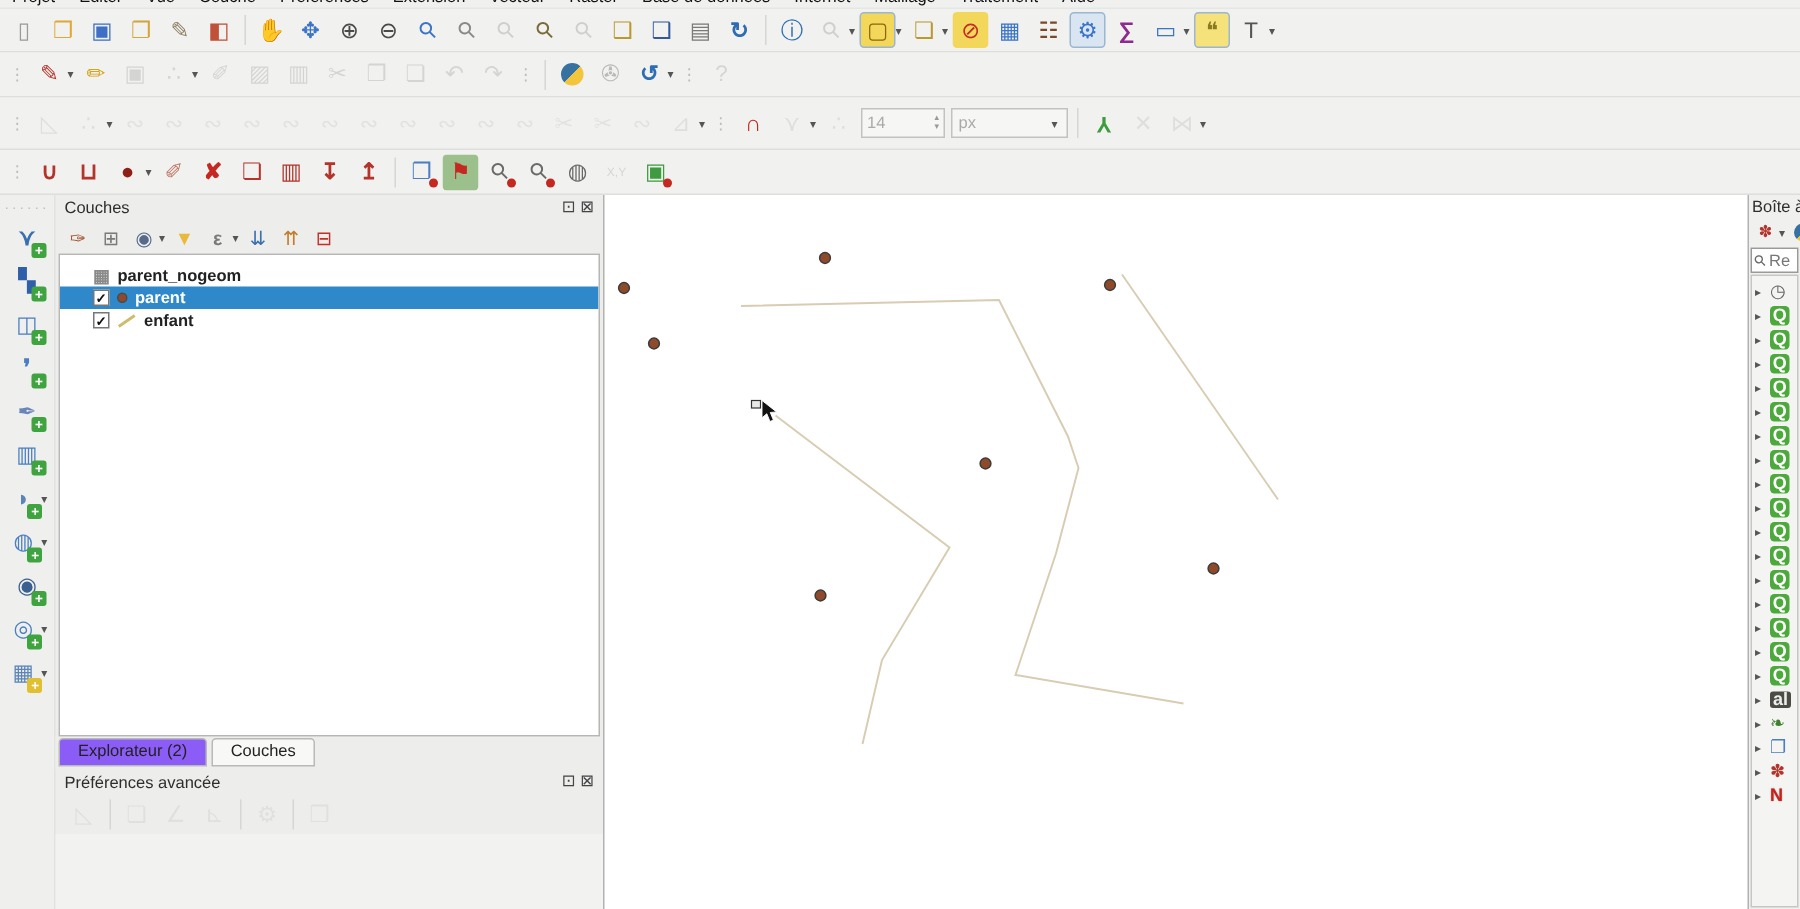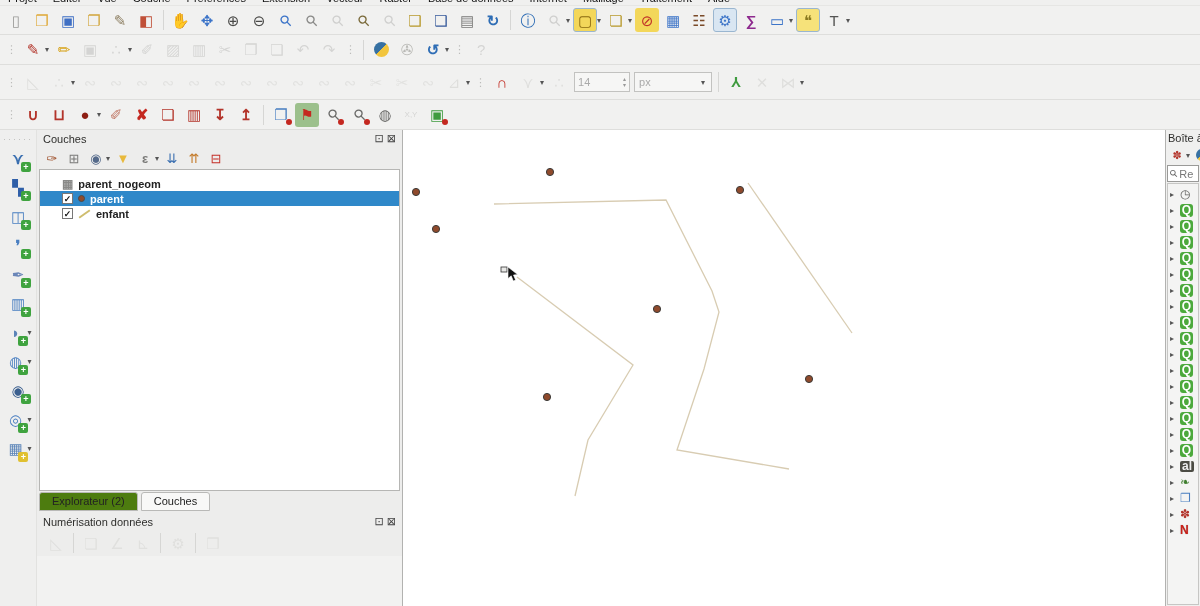--- a/index.html
+++ b/index.html
@@ -53,21 +53,21 @@
 
   .layer-tree { flex:1; background:#fff; border:1px solid #b6b6b4; margin:0 2px; overflow:hidden; position:relative; padding-top:6px; }
   .tree-row { display:flex; align-items:center; height:15px; padding-left:22px; font-weight:bold; gap:5px; white-space:nowrap; }
   .tree-row.selected { background:#2f88c9; color:#fff; }
   .cb { width:11px; height:11px; background:#fff; border:1px solid #777; font-size:9px; line-height:10px; text-align:center; color:#111; flex:0 0 auto; }
   .sym-point { width:7px; height:7px; border-radius:50%; background:#8f4a2c; border:1px solid #4a4a48; }
   .sym-line { width:13px; height:0; border-top:2px solid #cfbd6e; transform:rotate(-35deg); }
   .sym-table { color:#8a8a88; font-size:12px; }
 
   .dock-tabs { display:flex; gap:3px; height:22px; align-items:flex-start; padding:1px 2px 0 2px; background:#ededec; }
-  .tab { padding:2px 12px 3px 12px; background:#4d7c0f; border:1px solid #b9b9b7; border-radius:3px 3px 0 0; color:#222; }
+  .tab { padding:2px 12px 3px 12px; background:#8b5cf6; border:1px solid #b9b9b7; border-radius:3px 3px 0 0; color:#222; }
   .tab.active { background:#f8f8f7; }
 
   .numer-toolbar { display:flex; align-items:center; height:26px; padding:0 6px; }
   .numer-body { height:50px; background:#f2f2f1; }
 
   .map { flex:1; position:relative; background:#fff; border-left:1px solid #b2b2b0; border-right:1px solid #b2b2b0; overflow:hidden; }
   .map svg { display:block; width:100%; height:100%; }
 
   .right-dock { width:34px; background:#f0f0ef; display:flex; flex-direction:column; overflow:hidden; }
   .right-dock .panel-header { padding:0 2px; height:16px; white-space:nowrap; overflow:hidden; }
@@ -532,21 +532,21 @@
             <span class="cb">✓</span>
             <span class="sym-line"></span>
             <span>enfant</span>
           </div>
         </div>
       <div class="dock-tabs">
           <span class="tab">Explorateur (2)</span>
           <span class="tab active">Couches</span>
         </div>
       <div class="panel-header">
-        <span>Numérisation données</span>
+        <span>Préférences avancée</span>
         <span class="win-btns">
           <span>⊡</span>
           <span>⊠</span>
         </span>
       </div>
       <div class="numer-toolbar">
           <span class="tb-btn disabled">
             <span class="glyph" style="color: rgb(197, 197, 193);">◺</span>
           </span>
           <span class="sep"></span>

